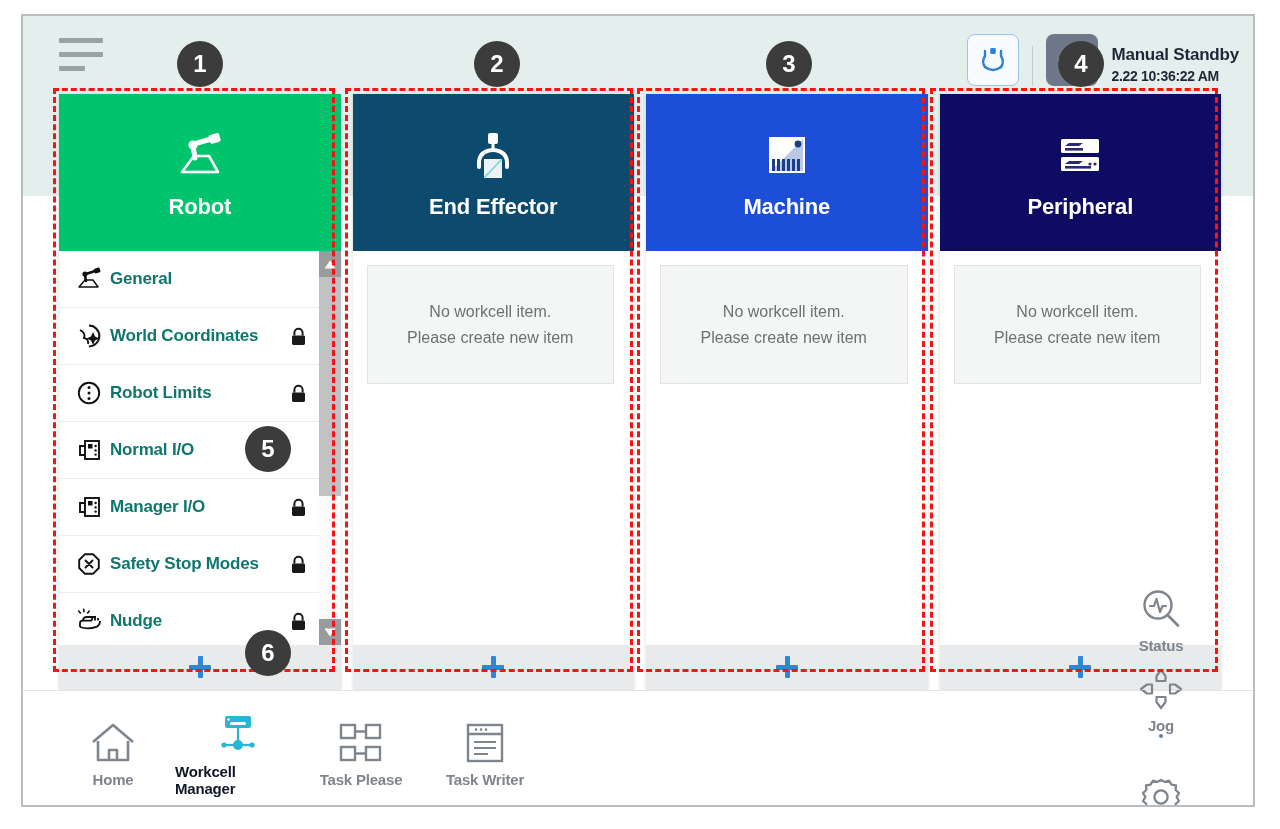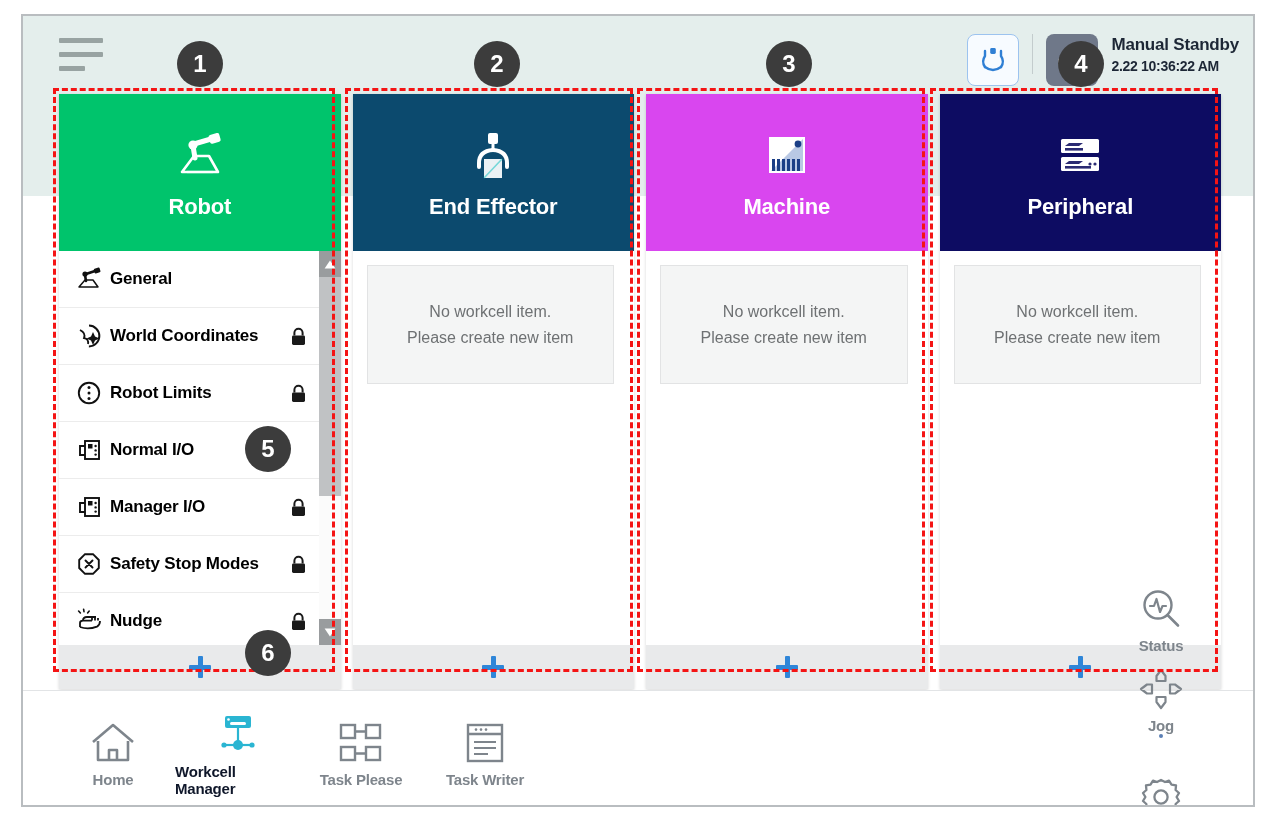--- a/index.html
+++ b/index.html
@@ -26,21 +26,21 @@
   }
   #hamburger{
     position:absolute;left:36px;top:22px;width:46px;height:40px;
     cursor:pointer;
   }
   #hamburger i{display:block;height:5px;background:#98a3a2;border-radius:1px;margin-bottom:9px;}
   #hamburger i:nth-child(1){width:44px;}
   #hamburger i:nth-child(2){width:44px;}
   #hamburger i:nth-child(3){width:26px;}
 
-  .hdr-right{position:absolute;right:14px;top:18px;display:flex;align-items:flex-start;}
+  .hdr-right{position:absolute;right:14px;top:18px;display:flex;align-items:flex-end;}
   .hdr-btn{
     width:52px;height:52px;border-radius:8px;display:flex;align-items:center;justify-content:center;
     box-sizing:border-box;
   }
   #home-pose-btn{border:1.5px solid #9cc3ef;background:#f7fbff;}
   .hdr-div{width:1px;height:40px;background:#c3cccd;margin:0 13px;}
   #manual-mode-btn{background:#6f7889;}
   .hdr-status{margin-left:13px;line-height:1.35;}
   .hdr-status .st-title{font-size:17px;font-weight:bold;color:#1d2736;letter-spacing:-.2px;}
   .hdr-status .st-time{font-size:14px;font-weight:bold;color:#1d2736;letter-spacing:-.3px;}
@@ -71,21 +71,21 @@
     color:#6e7173;font-size:16px;line-height:1.62;
   }
 
   
   .list{position:absolute;left:0;top:0;right:22px;bottom:0;}
   .list-row{
     height:57px;border-bottom:1px solid #ececec;display:flex;align-items:center;
     padding:0 10px 0 13px;box-sizing:border-box;cursor:pointer;background:#fff;
   }
   .list-row .li-icon{width:34px;flex:0 0 34px;display:flex;align-items:center;justify-content:center;}
-  .list-row .li-label{flex:1 1 auto;font-size:17px;font-weight:bold;color:#000000;letter-spacing:-.2px;padding-left:4px;}
+  .list-row .li-label{flex:1 1 auto;font-size:17px;font-weight:bold;color:#0f766e;letter-spacing:-.2px;padding-left:4px;}
   .list-row .li-lock{width:20px;flex:0 0 20px;display:flex;align-items:center;justify-content:center;}
 
   
   .scrollbar{position:absolute;right:0;top:0;width:22px;bottom:0;background:#fbfbfb;}
   .sb-btn{height:26px;background:#999c9e;display:flex;align-items:center;justify-content:center;cursor:pointer;}
   .sb-btn.bottom{position:absolute;bottom:0;left:0;right:0;}
   .sb-track{position:absolute;top:26px;bottom:26px;left:0;right:0;}
   .sb-thumb{position:absolute;top:0;left:0;right:0;height:64%;background:#c0c2c4;cursor:pointer;}
 
   
@@ -329,21 +329,21 @@
           <div class="empty-box">
             <div>No workcell item.</div>
             <div>Please create new item</div>
           </div>
         </div>
         <div class="col-foot">
           <span class="plus"></span>
         </div>
       </div>
       <div class="col">
-        <div class="col-head" style="background:#d946ef">
+        <div class="col-head" style="background:#1d4ed8">
           <div class="ch-icon">
             <svg width="52" height="50" viewBox="0 0 52 50">
               <rect x="8" y="5" width="36" height="36" fill="#fff"></rect>
               <path d="M10 39 L42 7 L42 39 Z" fill="#b9c8e4"></path>
               <rect x="11" y="27" width="3" height="12" fill="#1b3f86"></rect>
               <rect x="16" y="27" width="3" height="12" fill="#1b3f86"></rect>
               <rect x="21" y="27" width="3" height="12" fill="#1b3f86"></rect>
               <rect x="26" y="27" width="3" height="12" fill="#1b3f86"></rect>
               <rect x="31" y="27" width="3" height="12" fill="#1b3f86"></rect>
               <rect x="36" y="27" width="3" height="12" fill="#1b3f86"></rect>

